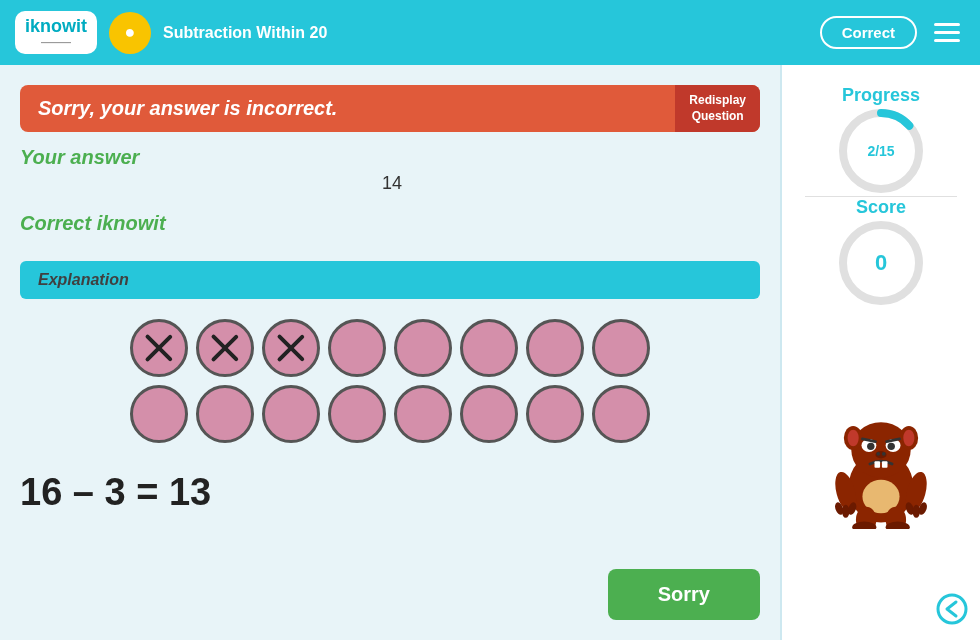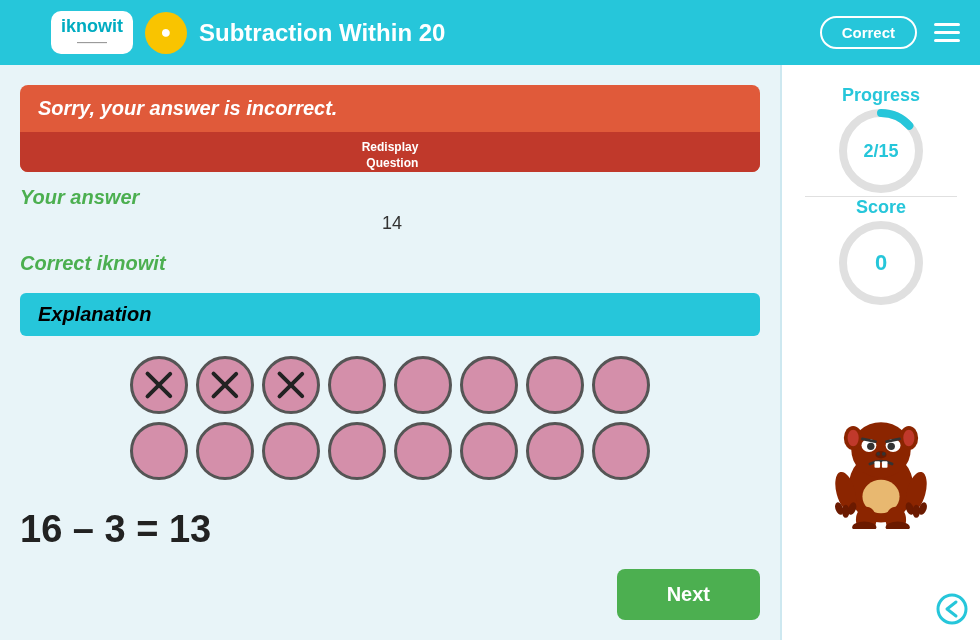--- a/index.html
+++ b/index.html
@@ -24,21 +24,20 @@
     .logo-box {
       background: white;
       border-radius: 10px;
       padding: 6px 10px;
       font-size: 18px;
       font-weight: bold;
       color: #00acc1;
       display: flex;
       flex-direction: column;
       line-height: 1.1;
-      margin-left: 36px;
     }
     .logo-box .logo-line2 {
       font-size: 10px;
       color: #999;
       text-align: center;
     }
     .logo-icon {
       width: 42px;
       height: 42px;
       background: #f9c400;
@@ -46,21 +45,21 @@
       display: flex;
       align-items: center;
       justify-content: center;
       font-size: 18px;
       color: white;
       font-weight: bold;
       flex-shrink: 0;
     }
     .header-title {
       color: white;
-      font-size: 24px;
+      font-size: 16px;
       font-weight: bold;
       flex: 1;
     }
     .assign-btn {
       background: transparent;
       border: 2px solid white;
       color: white;
       border-radius: 20px;
       padding: 6px 20px;
       font-size: 15px;
@@ -100,39 +99,38 @@
       background: #e8f4f8;
     }
 
     
     .error-banner {
       background: #e05a3a;
       border-radius: 8px;
       display: flex;
       align-items: stretch;
       overflow: hidden;
-      flex-direction: column;
     }
     .error-text {
       flex: 1;
       padding: 12px 18px;
       color: white;
       font-size: 20px;
       font-style: italic;
       font-weight: bold;
     }
     .redisplay-btn {
       background: #c0392b;
       color: white;
       border: none;
       padding: 8px 14px;
       font-size: 12px;
       font-weight: bold;
       cursor: pointer;
-      text-align: right;
+      text-align: center;
       line-height: 1.3;
       display: flex;
       align-items: center;
       justify-content: center;
     }
 
     
     .answer-section {
       padding: 4px 0;
     }
@@ -148,24 +146,25 @@
       font-size: 18px;
       padding-left: 4px;
       text-align: center;
     }
 
     
     .explanation-header {
       background: #26c6da;
       border-radius: 6px;
       padding: 10px 18px;
-      color: #000000;
-      font-size: 20px;
+      color: #404040;
+      font-size: 16px;
       font-style: italic;
       font-weight: bold;
+      margin-top: 8px;
     }
 
     
     .circles-container {
       display: flex;
       flex-direction: column;
       align-items: center;
       gap: 8px;
       padding: 10px 0;
     }
@@ -249,21 +248,21 @@
       height: 90px;
     }
     .progress-ring svg {
       transform: rotate(-90deg);
     }
     .progress-ring .ring-text {
       position: absolute;
       top: 50%;
       left: 50%;
       transform: translate(-50%, -50%);
-      font-size: 18px;
+      font-size: 14px;
       font-weight: bold;
       color: #26c6da;
     }
 
     .score-ring {
       position: relative;
       width: 90px;
       height: 90px;
     }
     .score-ring svg {
@@ -365,21 +364,21 @@
         <div class="circle"></div>
         <div class="circle"></div>
         <div class="circle"></div>
         <div class="circle"></div>
         <div class="circle"></div>
       </div>
     </div>
 
     <div class="equation">16  –  3  =  13</div>
 
-    <button class="next-btn">Next</button>
+    <button class="next-btn">Sorry</button>
 
   </div>
 
   <div class="sidebar">
 
     <span class="sidebar-section-label">Progress</span>
 
     <div class="progress-ring">
       <svg width="90" height="90" viewBox="0 0 90 90">
         <circle cx="45" cy="45" r="38" fill="none" stroke="#e0e0e0" stroke-width="8"></circle>

